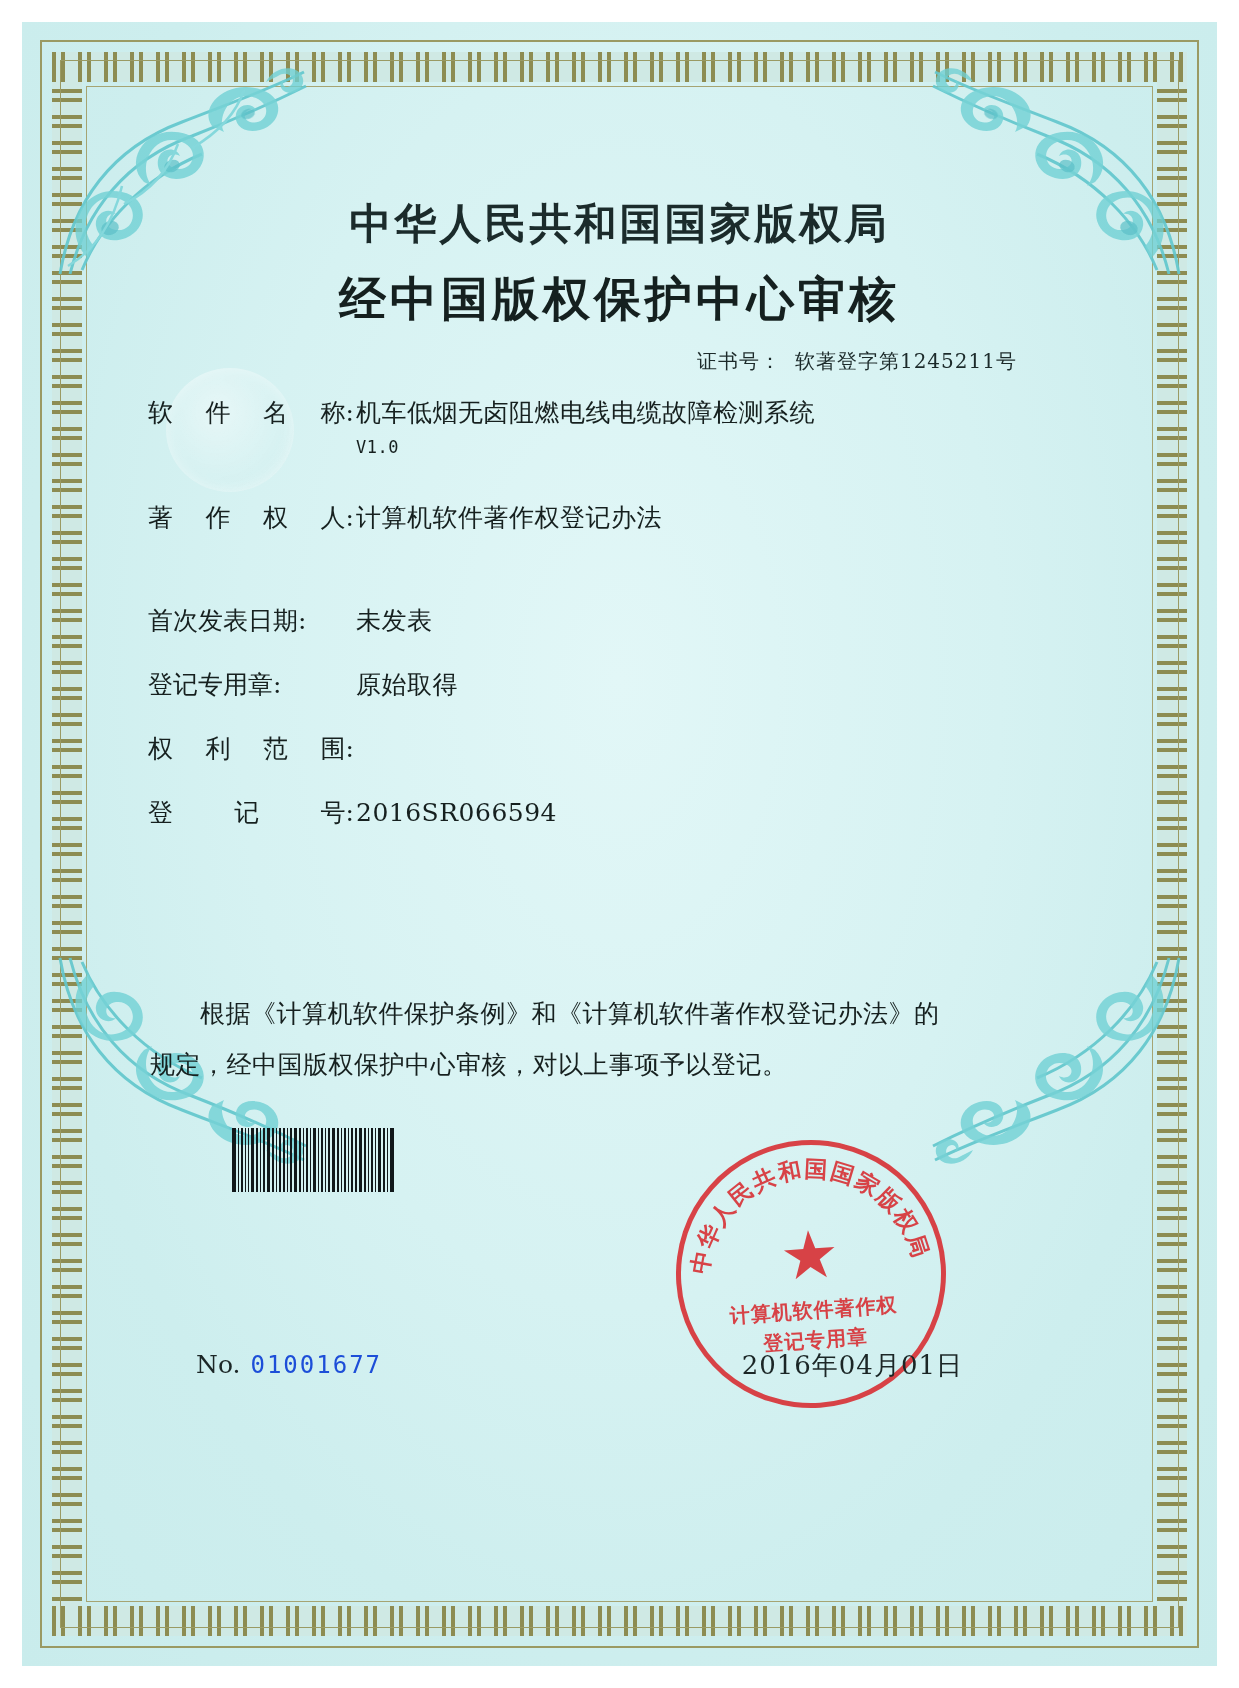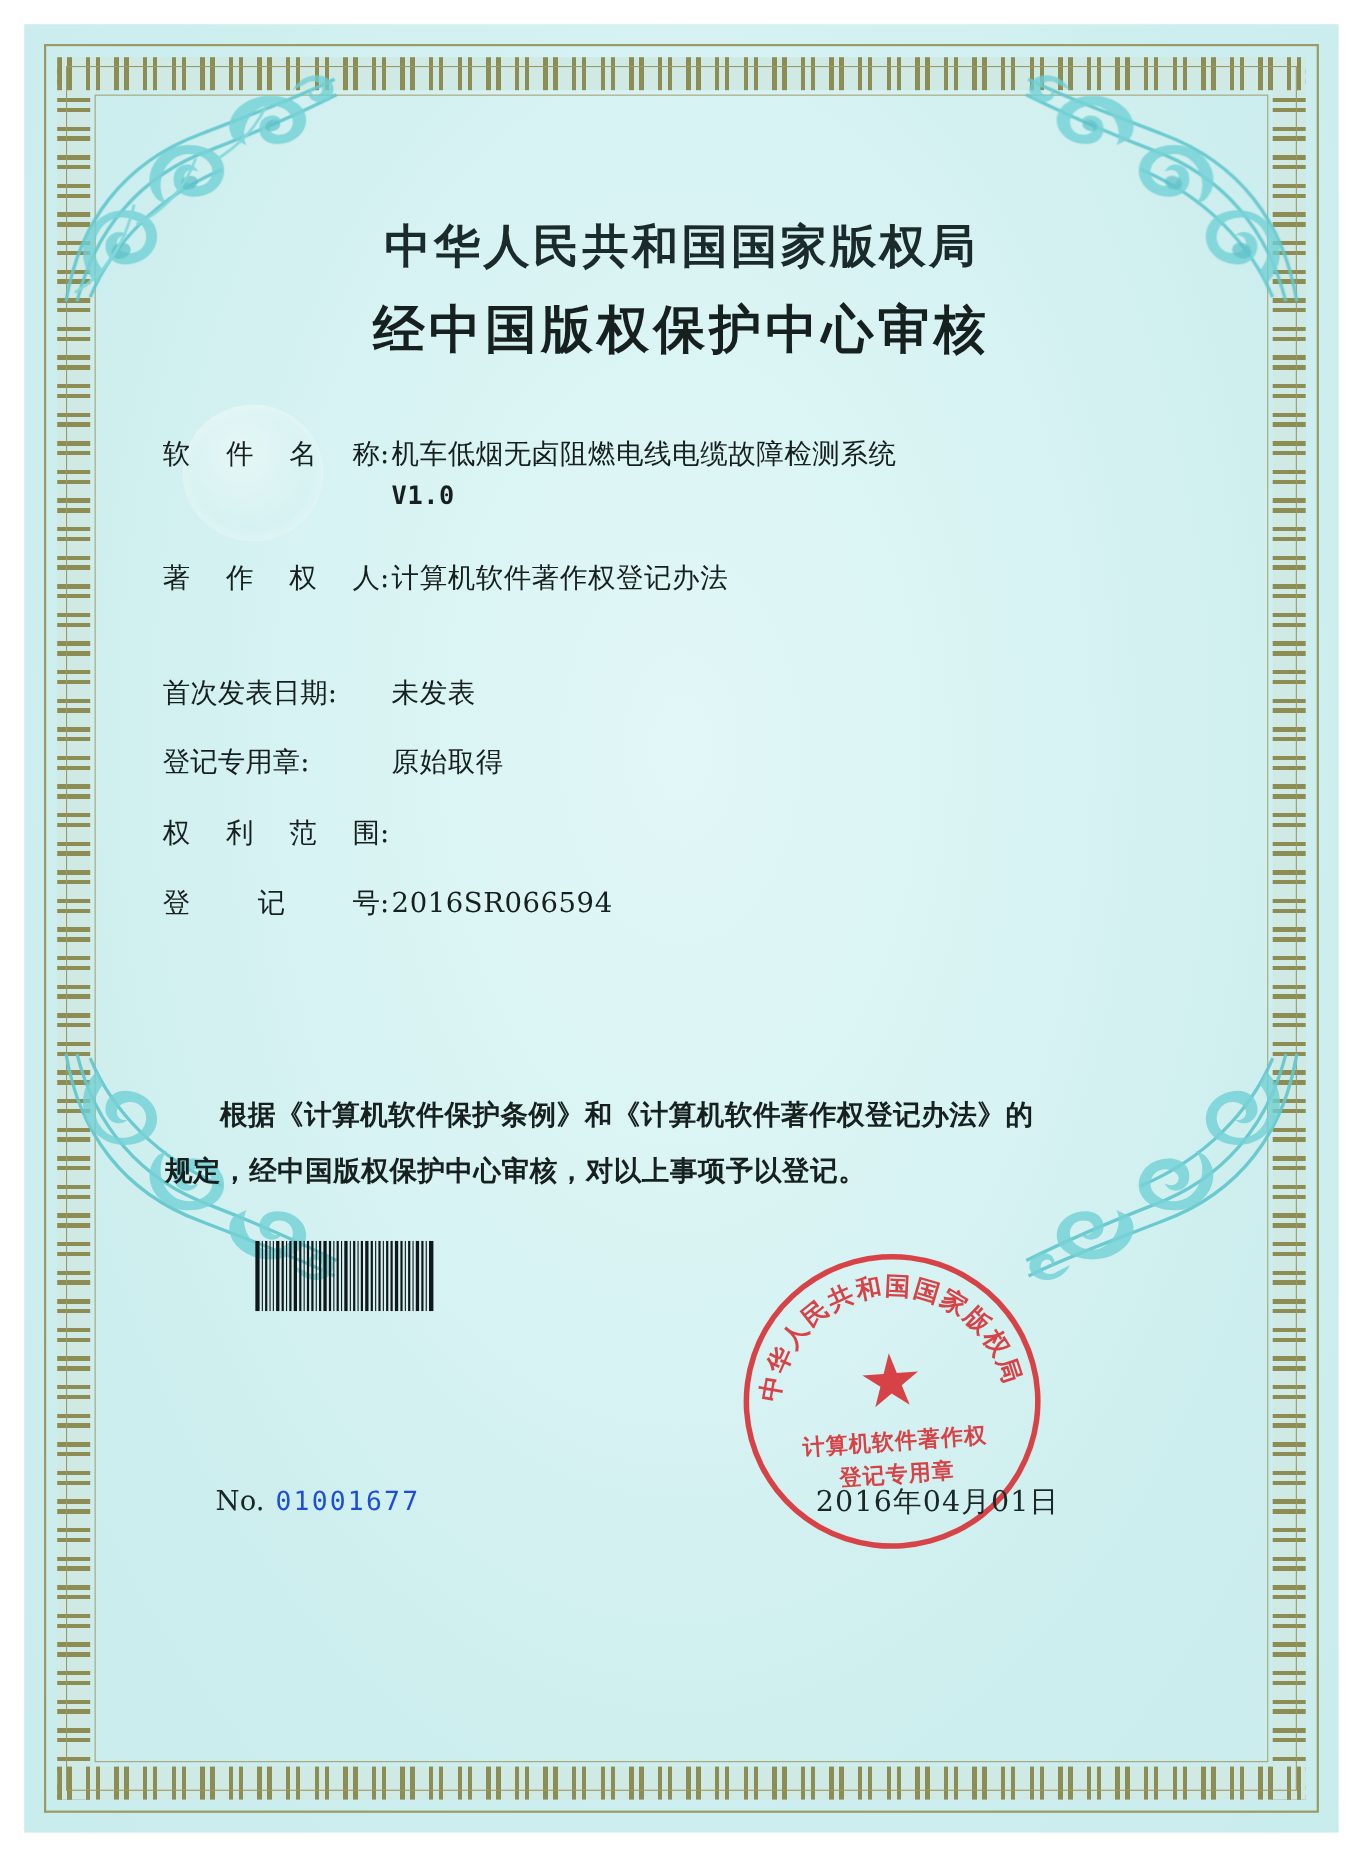--- a/index.html
+++ b/index.html
@@ -171,39 +171,38 @@
   }
   .row .k.spread span:last-child { margin-left: 0; }
   .row .v {
     flex: 1;
     letter-spacing: 0.5px;
   }
   .row .v .line2 {
     display: block;
     margin-top: 6px;
     font-family: "DejaVu Sans Mono", "Liberation Mono", monospace;
-    font-size: 23px;
-    font-weight: bold;
+    font-size: 17px;
   }
 
   .row.title-row { margin-bottom: 42px; }
   .row.gap-after { margin-bottom: 70px; }
 
   .statement {
     position: absolute;
     left: 150px;
     top: 988px;
     width: 940px;
     font-family: "DejaVu Serif", "Liberation Serif", serif;
     font-size: 25px;
     line-height: 2.05;
     color: #16201f;
     letter-spacing: 0.5px;
   }
-  .statement p { margin: 0; font-weight: bold; }
+  .statement p { margin: 0; }
   .statement p.indent { text-indent: 50px; }
 
   
   .barcode {
     position: absolute;
     left: 232px;
     top: 1128px;
     width: 164px;
     height: 64px;
     display: flex;
@@ -380,20 +379,23 @@
         <path d="M214 30 C 222 14, 244 12, 250 24 C 255 34, 244 44, 234 40 C 228 38, 226 30, 232 28 C 228 34, 236 38, 240 32 C 244 25, 234 18, 226 24 Z"></path>
       </g>
     </svg>
   </div>
 
   <div class="content">
 
     <div class="title-issuer">中华人民共和国国家版权局</div>
     <div class="title-main">经中国版权保护中心审核</div>
 
+    <div class="cert-no">
+      <span class="label">证书号：</span><span class="value">软著登字第1245211号</span>
+    </div>
 
     <div class="emboss"></div>
 
     <div class="fields">
 
       <div class="row title-row">
         <div class="k spread">
           <span>软</span>
           <span>件</span>
           <span>名</span>

